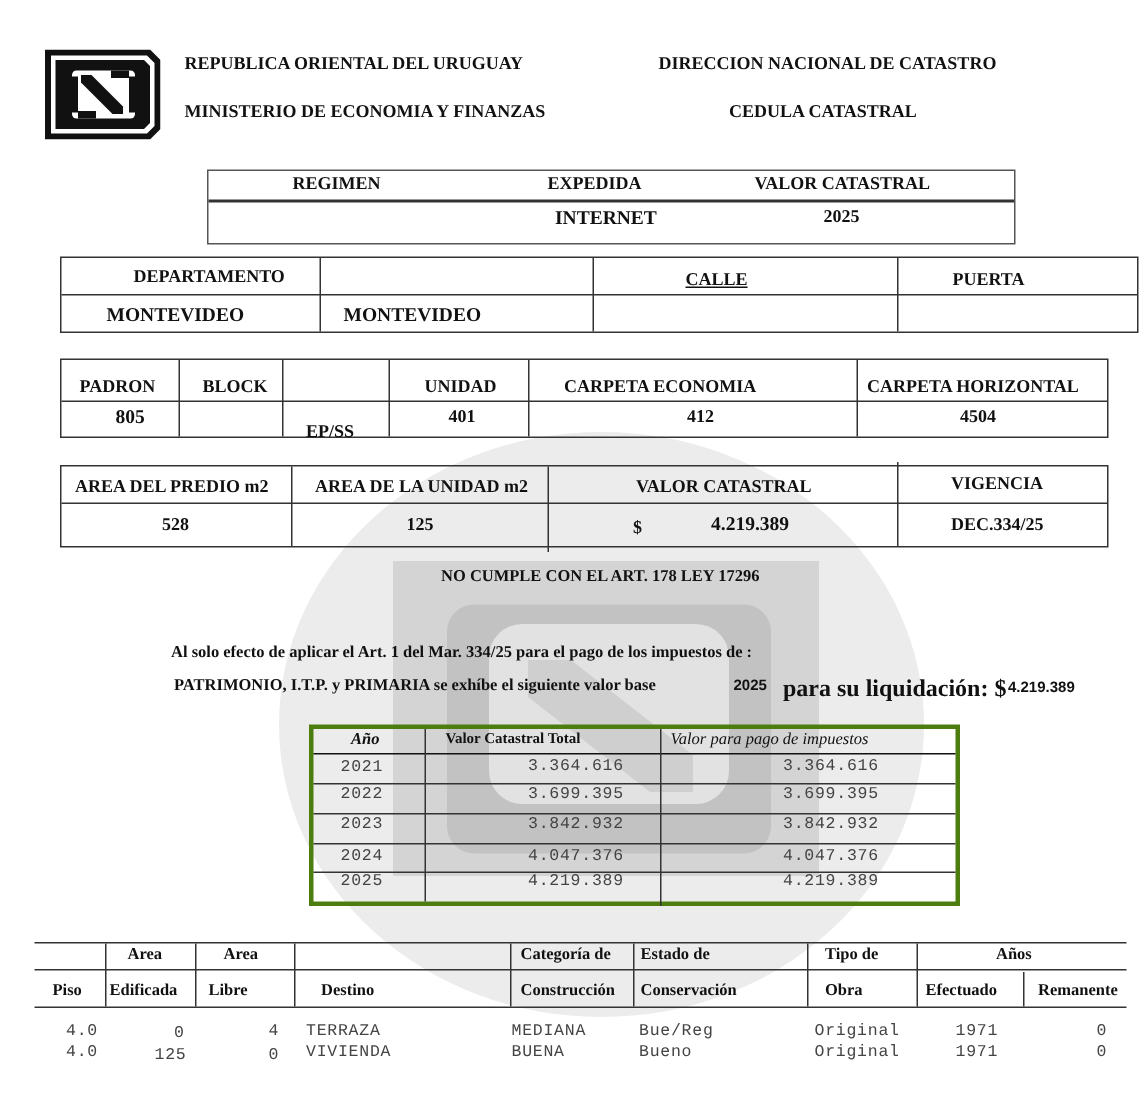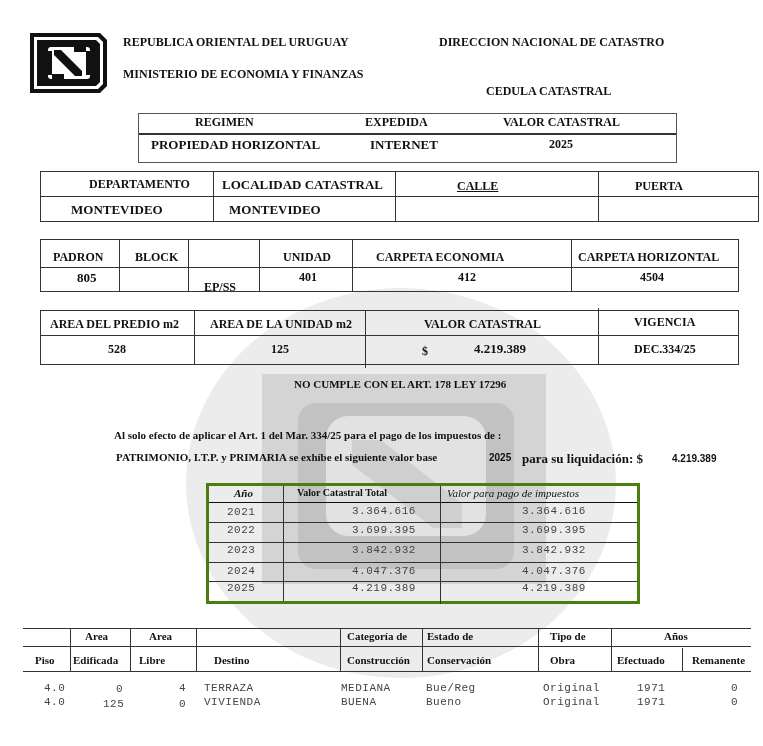--- a/index.html
+++ b/index.html
@@ -47,39 +47,37 @@
   <rect x="14" y="18" width="8" height="24" fill="#111"></rect>
   <rect x="56" y="18" width="8" height="24" fill="#111"></rect>
   <path d="M24 17 H31 L52 38 V43 H45 L24 22 Z" fill="#111"></path>
   <rect x="44" y="14" width="12" height="5" fill="#111"></rect>
   <rect x="22" y="41" width="12" height="5" fill="#111"></rect>
 </svg>
 
 <div class="hdr" style="left:123px;top:35px;">REPUBLICA ORIENTAL DEL URUGUAY</div>
 <div class="hdr" style="left:123px;top:67px;">MINISTERIO DE ECONOMIA Y FINANZAS</div>
 <div class="hdr" style="left:439px;top:35px;">DIRECCION NACIONAL DE CATASTRO</div>
-<div class="hdr" style="left:486px;top:84px;">CEDULA CATASTRAL</div>
+<div class="hdr" style="left:486px;top:67px;">CEDULA CATASTRAL</div>
 
 <div class="abs regimen">
   <div class="row1"></div>
   <span style="left:56px;top:1px;font-size:12px;">REGIMEN</span>
   <span style="left:226px;top:1px;font-size:12px;">EXPEDIDA</span>
   <span style="left:364px;top:1px;font-size:12px;">VALOR CATASTRAL</span>
-  <span style="left:12px;top:23px;font-size:13px;">PROPIEDAD HORIZONTAL</span>
   <span style="left:231px;top:23px;font-size:13px;">INTERNET</span>
   <span style="left:410px;top:23px;font-size:12px;">2025</span>
 </div>
 
 <div class="abs" style="left:40px;top:171px;width:697px;height:49px;border:1px solid #333;padding-left:20px;">
   <div class="hline" style="left:0;right:0;top:24px;"></div>
   <div class="vline" style="left:172px;top:0;height:49px;"></div>
   <div class="vline" style="left:354px;top:0;height:49px;"></div>
   <div class="vline" style="left:557px;top:0;height:49px;"></div>
   <span class="cell" style="left:48px;top:5px;font-size:12px;">DEPARTAMENTO</span>
-  <span class="cell" style="left:181px;top:5px;font-size:13px;">LOCALIDAD CATASTRAL</span>
   <span class="cell" style="left:416px;top:7px;font-size:12px;text-decoration:underline;">CALLE</span>
   <span class="cell" style="left:594px;top:7px;font-size:12px;">PUERTA</span>
   <span class="cell" style="left:30px;top:30px;font-size:13px;">MONTEVIDEO</span>
   <span class="cell" style="left:188px;top:30px;font-size:13px;">MONTEVIDEO</span>
   <span class="cell" style="left:360px;top:30px;font-size:13px;"></span>
   <span class="cell" style="left:565px;top:30px;font-size:13px;"></span>
 </div>
 
 <div class="abs" style="left:40px;top:239px;width:697px;height:51px;border:1px solid #333;">
   <div class="hline" style="left:0;right:0;top:27px;"></div>
@@ -116,21 +114,21 @@
   <span class="cell" style="left:381px;top:33px;font-size:12px;">$</span>
   <span class="cell" style="left:433px;top:30px;font-size:13px;">4.219.389</span>
   <span class="cell" style="left:593px;top:31px;font-size:12px;">DEC.334/25</span>
 </div>
 
 <div class="hdr" style="left:294px;top:378px;font-size:11px;">NO CUMPLE CON EL ART. 178 LEY 17296</div>
 
 <div class="hdr" style="left:114px;top:429px;font-size:11px;">Al solo efecto de aplicar el Art. 1 del Mar. 334/25 para el pago de los impuestos de :</div>
 <div class="hdr" style="left:116px;top:451px;font-size:11px;">PATRIMONIO, I.T.P.  y PRIMARIA se exhíbe el siguiente valor base</div>
 <div class="hdr" style="left:489px;top:452px;font-size:11px;font-family:'Liberation Sans','DejaVu Sans',sans-serif;font-size:10px;">2025</div>
-<div class="hdr" style="left:522px;top:451px;font-size:13px;">para su liquidación: $</div>
+<div class="hdr" style="left:522px;top:451px;font-size:16px;">para su liquidación: $</div>
 <div class="hdr" style="left:672px;top:453px;font-size:10px;font-family:'Liberation Sans','DejaVu Sans',sans-serif;">4.219.389</div>
 
 <div class="abs" style="left:206px;top:483px;width:428px;height:115px;border:3px solid #4d7c0f;">
   <div class="hline" style="left:0;right:0;top:16px;height:1px;background:#111;"></div>
   <div class="hline" style="left:0;right:0;top:36px;"></div>
   <div class="hline" style="left:0;right:0;top:56px;"></div>
   <div class="hline" style="left:0;right:0;top:76px;"></div>
   <div class="hline" style="left:0;right:0;top:95px;"></div>
   <div class="vline" style="left:74px;top:0;height:115px;"></div>
   <div class="vline" style="left:231px;top:0;height:118px;"></div>

